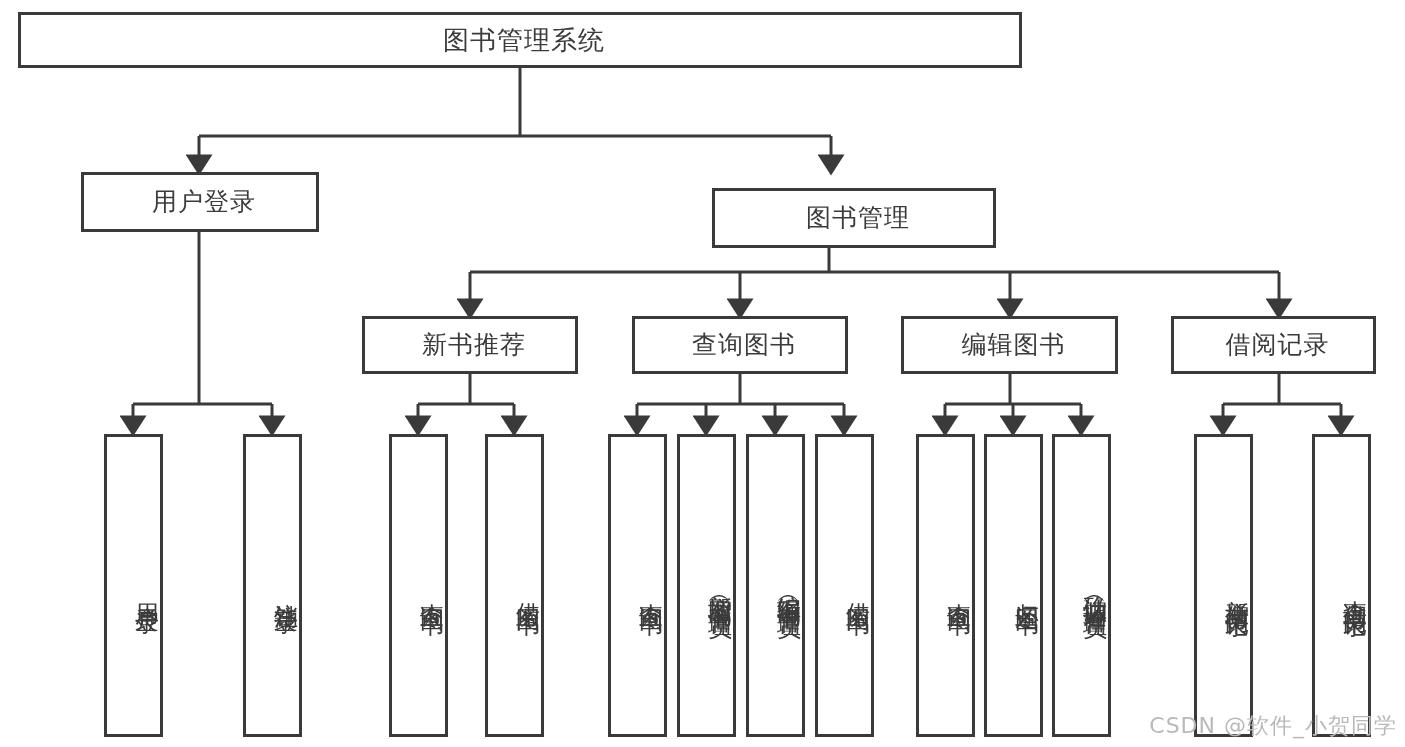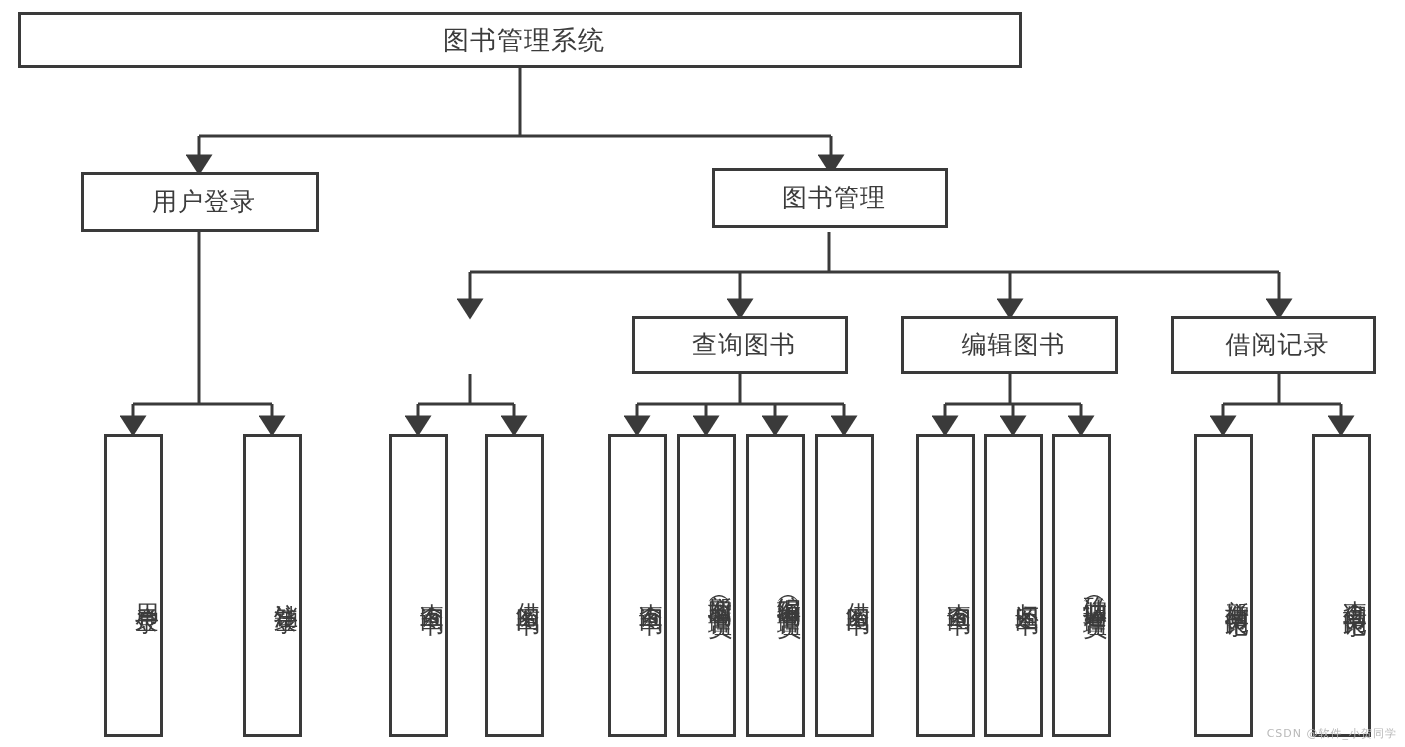--- a/index.html
+++ b/index.html
@@ -57,21 +57,21 @@
     text-orientation: upright;
     letter-spacing: 3px;
   }
   .node.root {
     font-size: 26px;
   }
   .watermark {
     position: absolute;
     right: 8px;
     bottom: 6px;
-    font-size: 11px;
+    font-size: 22px;
     color: #b9b9b9;
     letter-spacing: 1px;
     z-index: 3;
     white-space: nowrap;
   }
 </style>
 </head>
 <body>
 
 <div id="diagram">
@@ -126,24 +126,27 @@
     </g>
   </svg>
 
   <div class="node horiz root" style="left:18px; top:12px; width:1004px; height:56px;">
     <span>图书管理系统</span>
   </div>
 
   <div class="node horiz" style="left:81px; top:172px; width:238px; height:60px;">
     <span>用户登录</span>
   </div>
-  <div class="node horiz" style="left:712px; top:168px; width:236px; height:60px;">
+  <div class="node horiz" style="left:712px; top:188px; width:284px; height:60px;">
     <span>图书管理</span>
   </div>
 
+  <div class="node horiz" style="left:362px; top:316px; width:216px; height:58px;">
+    <span>新书推荐</span>
+  </div>
   <div class="node horiz" style="left:632px; top:316px; width:216px; height:58px;">
     <span>查询图书</span>
   </div>
   <div class="node horiz" style="left:901px; top:316px; width:217px; height:58px;">
     <span>编辑图书</span>
   </div>
   <div class="node horiz" style="left:1171px; top:316px; width:205px; height:58px;">
     <span>借阅记录</span>
   </div>
 

